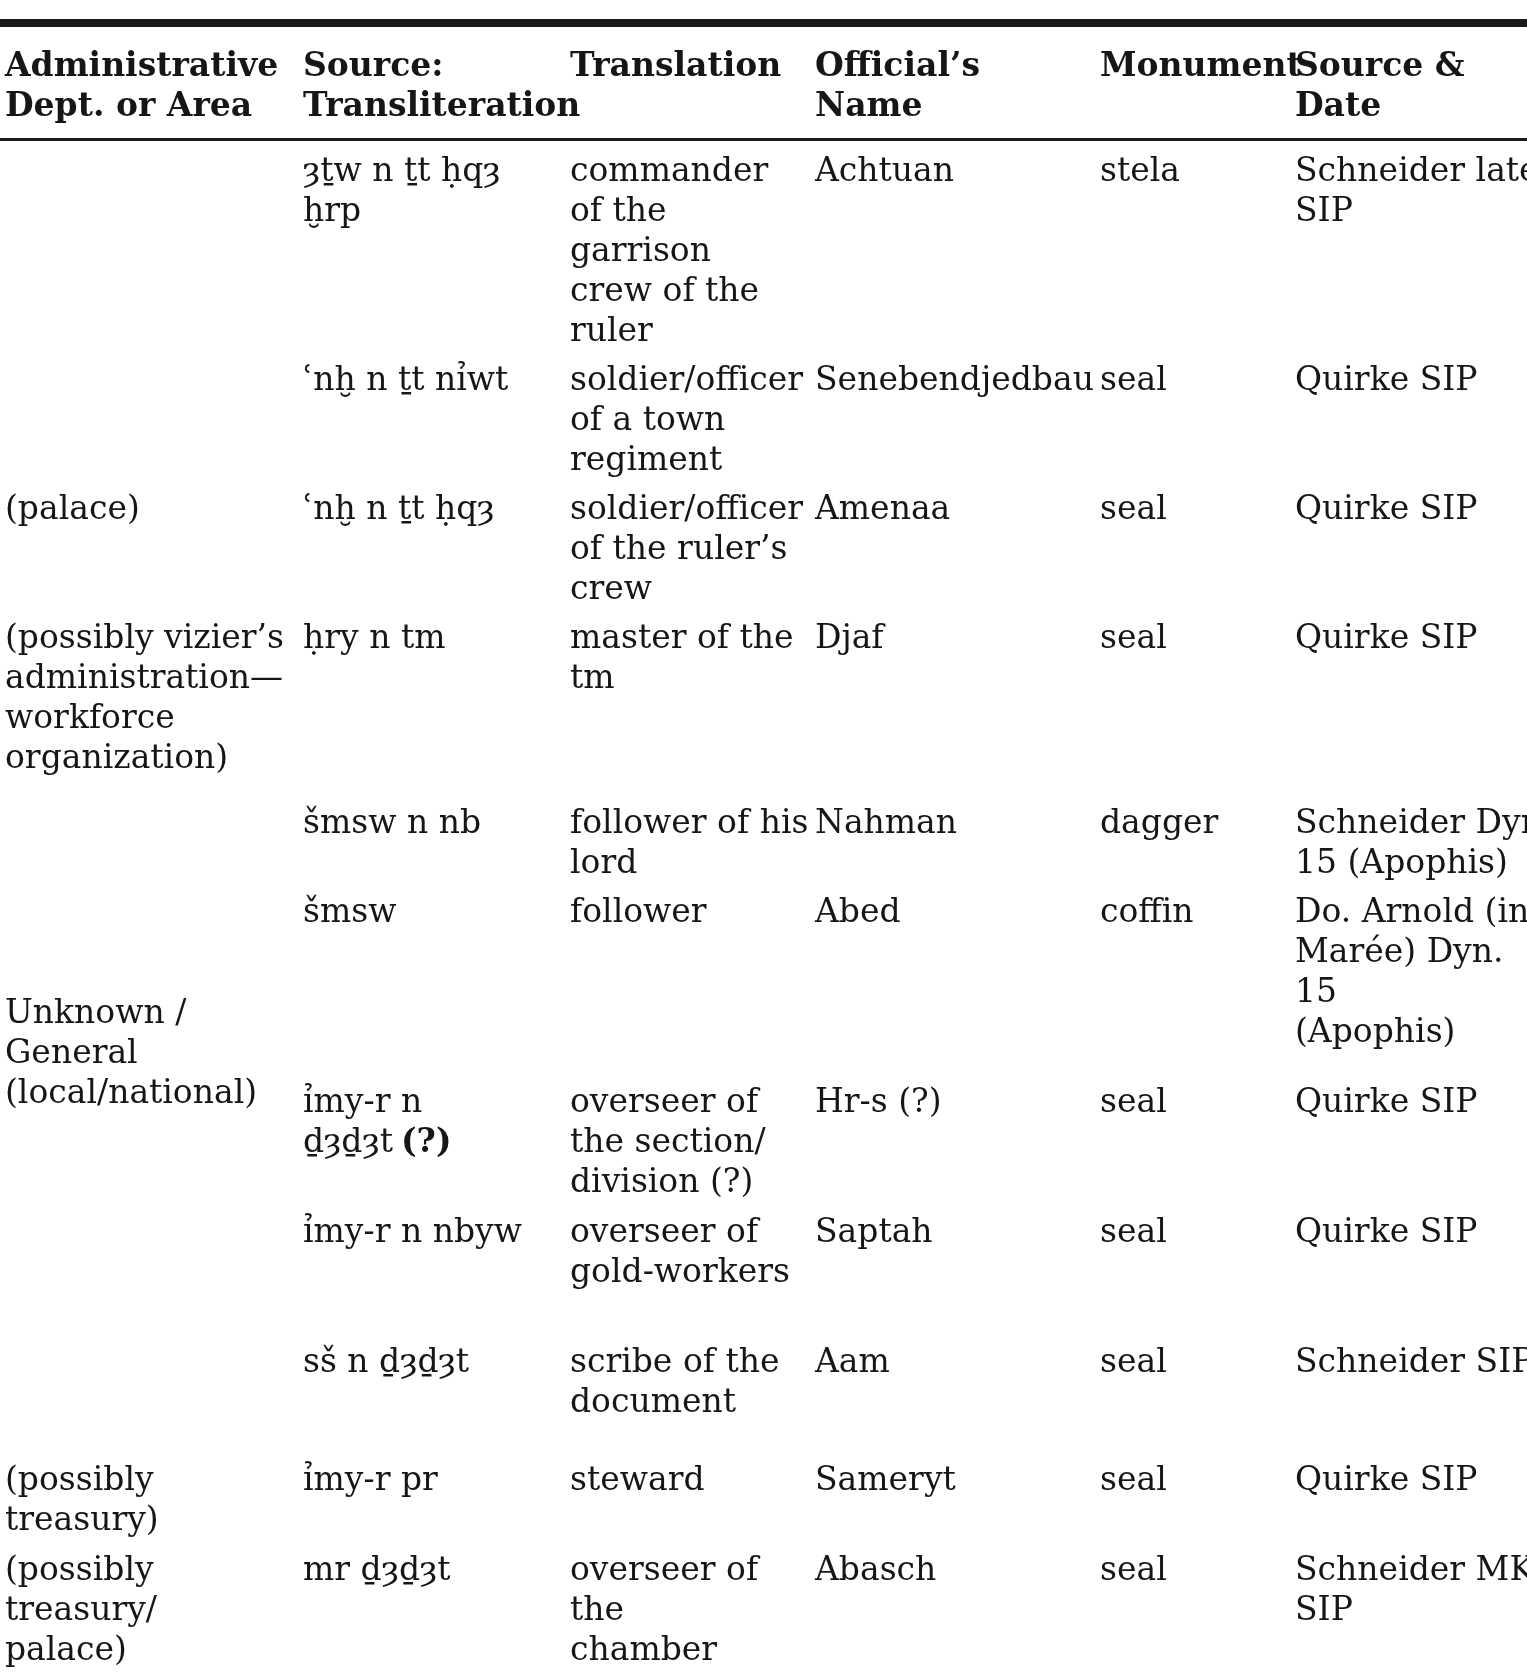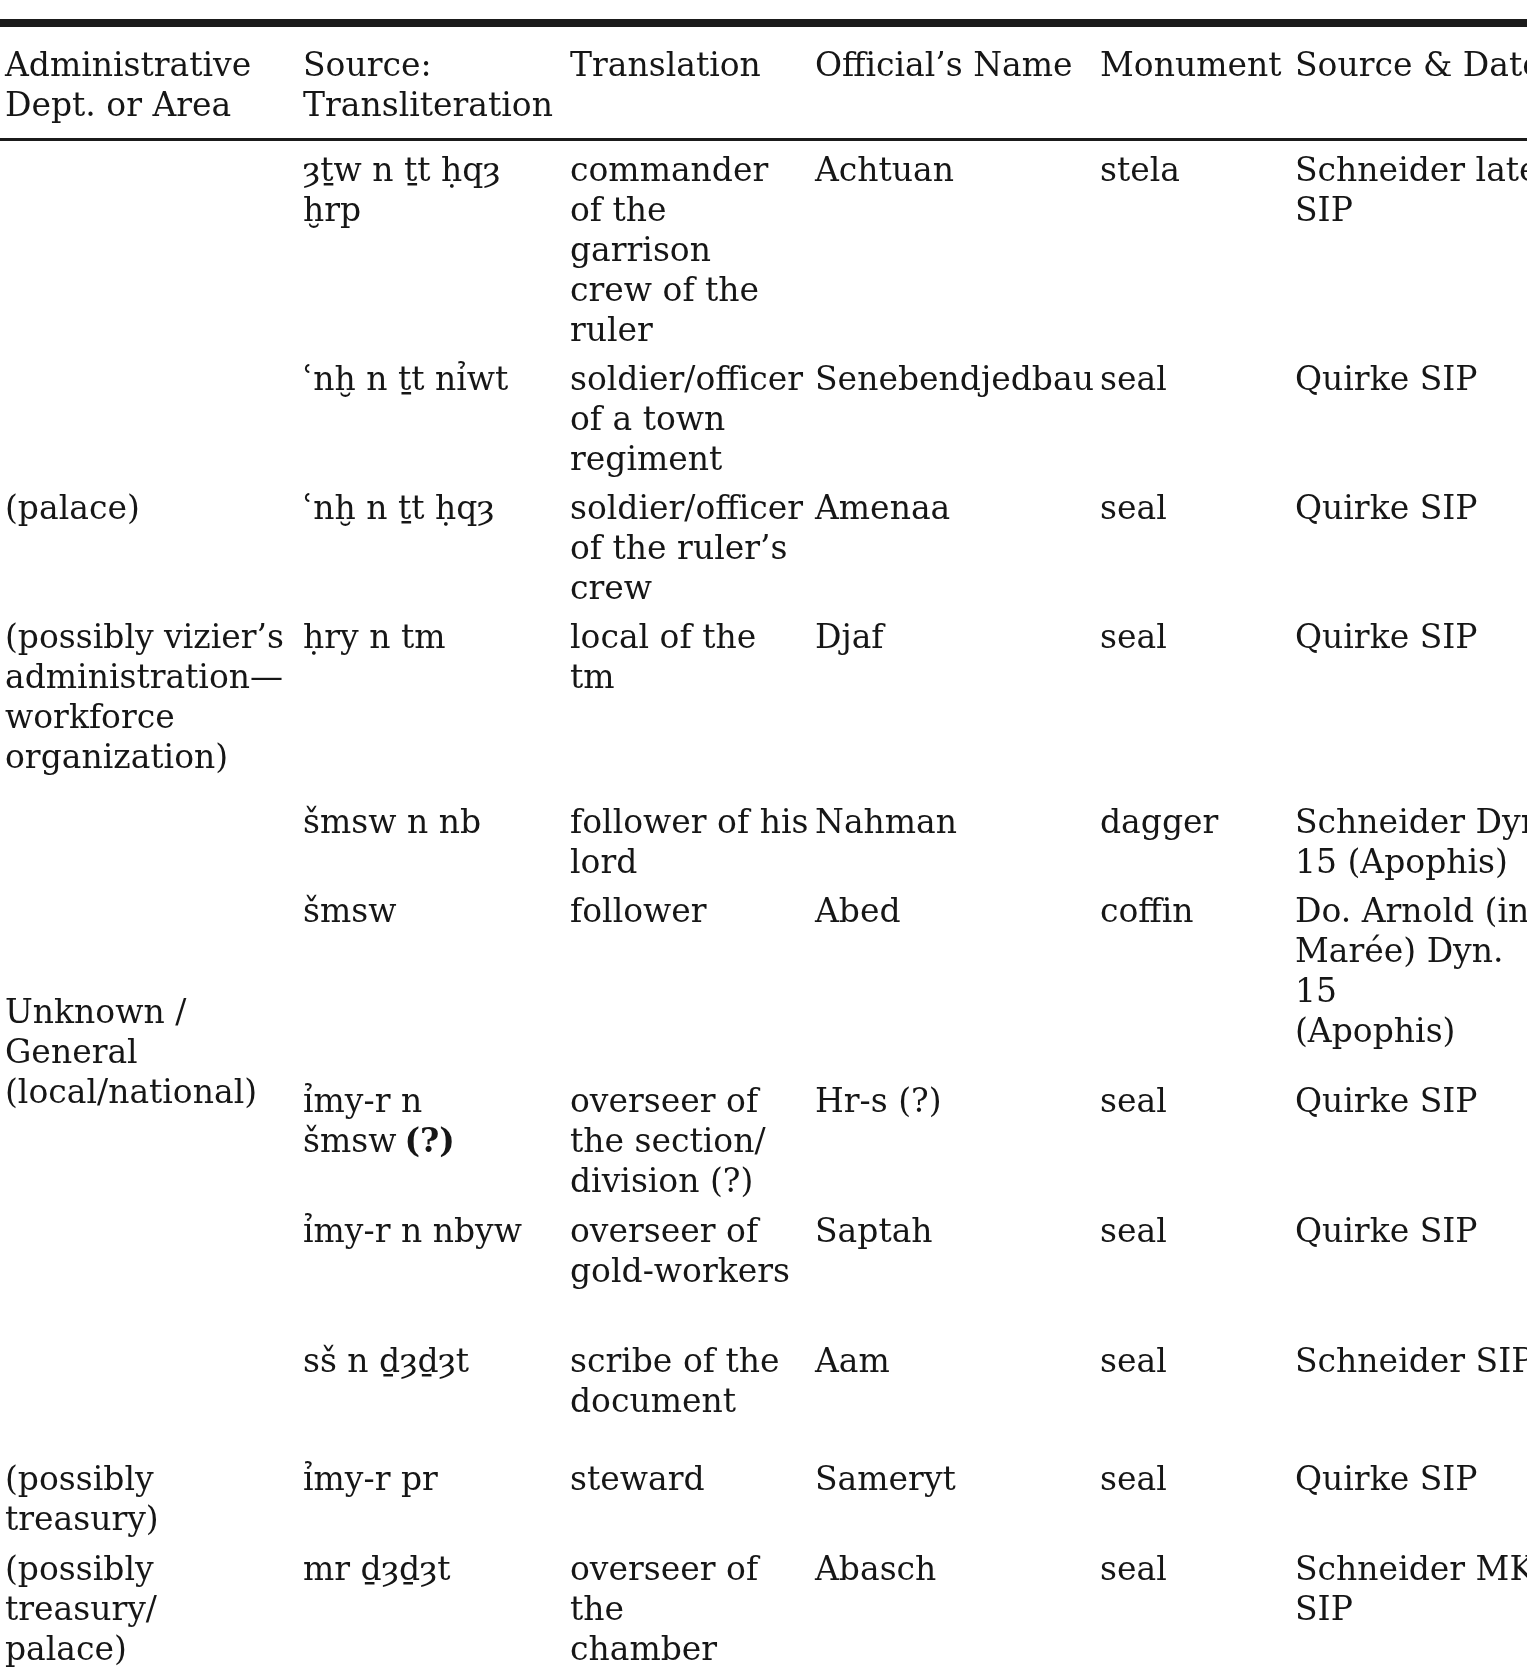--- a/index.html
+++ b/index.html
@@ -35,21 +35,21 @@
   col.c3 { width: 245px; }
   col.c4 { width: 285px; }
   col.c5 { width: 195px; }
   col.c6 { width: 265px; }
 
   thead tr {
     border-bottom: 3px solid #1b1b1b;
   }
   th {
     text-align: left;
-    font-weight: normal;
+    font-weight: bold;
     vertical-align: top;
     padding: 18px 6px 13px 0;
     white-space: pre-line;
   }
   td {
     vertical-align: top;
     padding: 9px 6px 0 0;
     white-space: pre-line;
   }
   th:first-child, td:first-child { padding-left: 5px; }
@@ -126,21 +126,21 @@
         <td>Amenaa</td>
         <td>seal</td>
         <td>Quirke SIP</td>
       </tr>
       <tr style="height:185px">
         <td>(possibly vizier’s
 administration—
 workforce
 organization)</td>
         <td><span class="translit">ḥry n tm</span><span class="translit-suffix"></span></td>
-        <td>local of the
+        <td>master of the
 tm</td>
         <td>Djaf</td>
         <td>seal</td>
         <td>Quirke SIP</td>
       </tr>
       <tr style="height:77px">
         <td></td>
         <td><span class="translit">šmsw n nb</span><span class="translit-suffix"></span></td>
         <td>follower of his
 lord</td>
@@ -156,21 +156,21 @@
         <td>Abed</td>
         <td>coffin</td>
         <td>Do. Arnold (in
 Marée) Dyn. 15
 (Apophis)</td>
       </tr>
       <tr style="height:130px">
         <td class="raised"><span>Unknown /
 General
 (local/national)</span></td>
-        <td><span class="translit">ỉmy-r n šmsw</span><span class="translit-suffix">(?)</span></td>
+        <td><span class="translit">ỉmy-r n ḏȝḏȝt</span><span class="translit-suffix">(?)</span></td>
         <td>overseer of
 the section/
 division (?)</td>
         <td>Hr-s (?)</td>
         <td>seal</td>
         <td>Quirke SIP</td>
       </tr>
       <tr style="height:130px">
         <td></td>
         <td><span class="translit">ỉmy-r n nbyw</span><span class="translit-suffix"></span></td>

